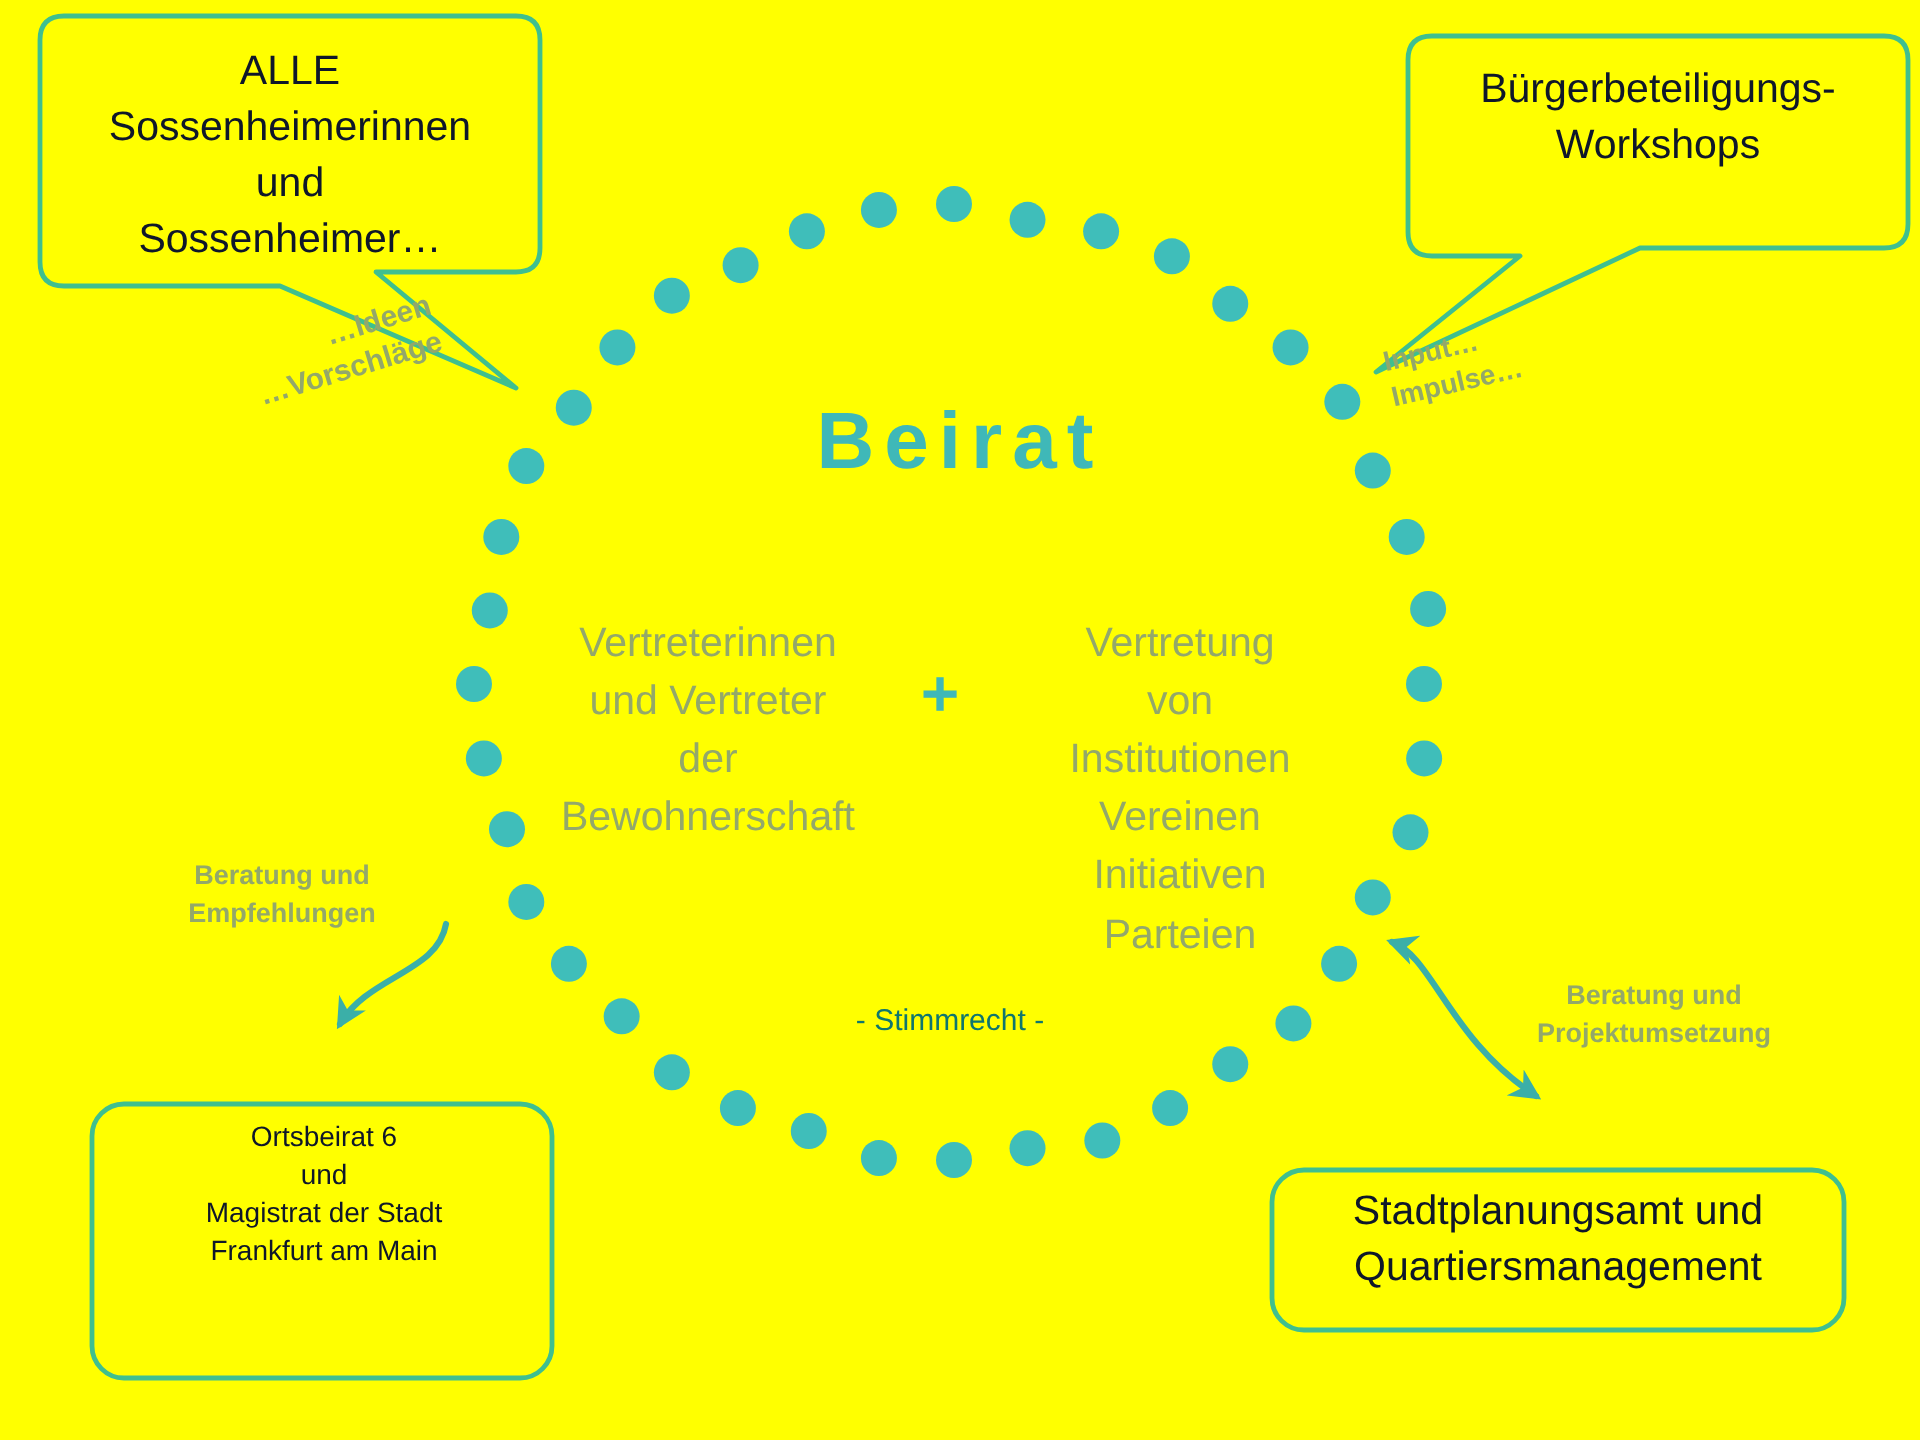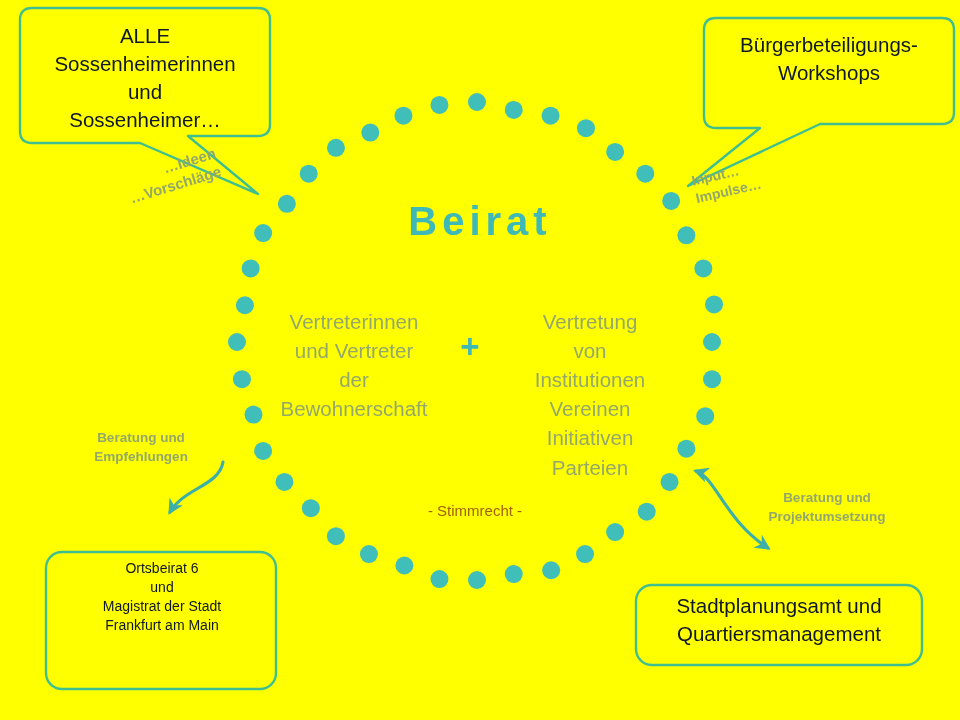--- a/index.html
+++ b/index.html
@@ -67,21 +67,21 @@
     color: #3fb8b8;
     line-height: 1;
   }
 
   #stimmrecht {
     position: absolute;
     left: 330px; top: 502px;
     width: 290px;
     text-align: center;
     font-size: 15px;
-    color: #a16207;
+    color: #0f766e;
   }
 
   
   .box-text {
     position: absolute;
     text-align: center;
     color: #0f172a;
     line-height: 1.36;
   }
 

